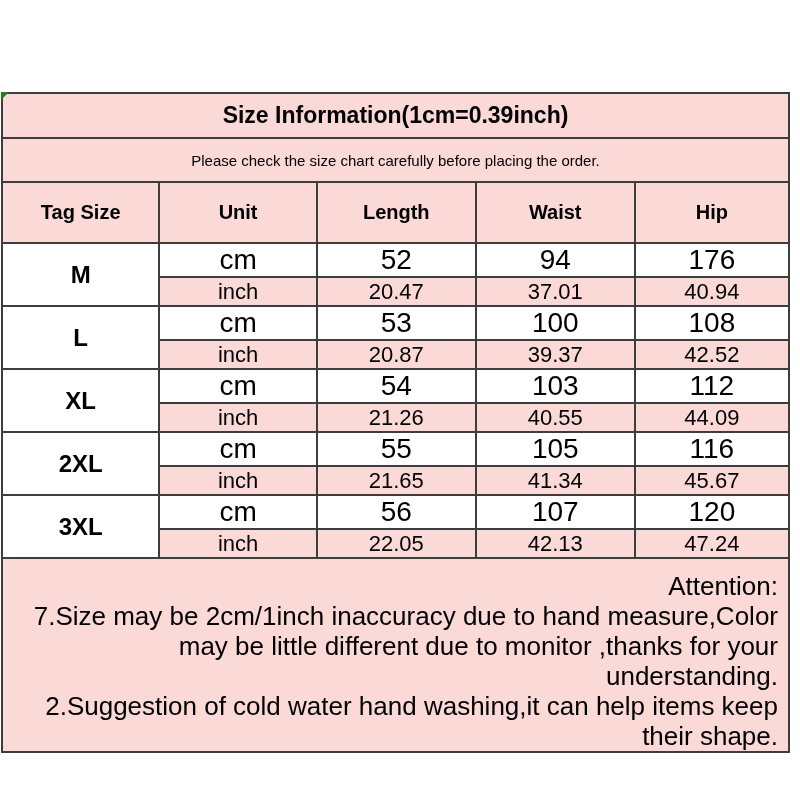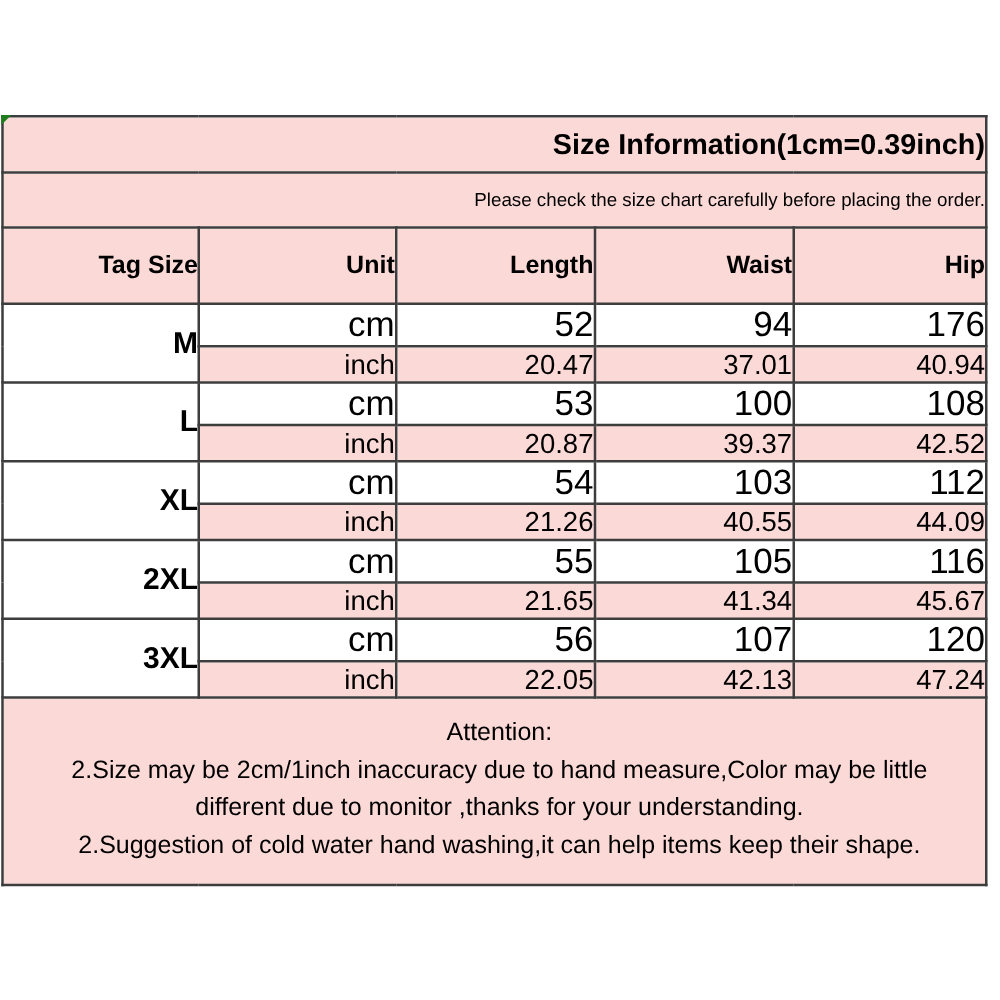--- a/index.html
+++ b/index.html
@@ -13,33 +13,33 @@
     font-family:"Liberation Sans",sans-serif;color:#000;
   }
   .sheet{position:absolute;left:1px;top:92px;width:789px;}
   .corner{
     position:absolute;left:0;top:0;width:0;height:0;z-index:3;
     border-top:8px solid var(--green);border-right:8px solid transparent;
   }
   table{border-collapse:collapse;width:100%;table-layout:fixed;}
   td,th{
     border:2px solid var(--border);
-    text-align:right;vertical-align:middle;
+    text-align:center;vertical-align:middle;
     padding:0;overflow:hidden;
   }
   .title-row td{height:43px;background:var(--pink);font-weight:bold;font-size:23px;}
   .subtitle-row td{height:42px;background:var(--pink);font-weight:normal;font-size:15px;}
   .colhead-row th{height:59px;background:var(--pink);font-weight:bold;font-size:20px;}
   .cm-row td{height:27px;background:#ffffff;font-size:28px;}
   .inch-row td{height:27px;background:var(--pink);font-size:22px;}
   td.tag{background:#ffffff;font-weight:bold;font-size:24px;}
   .attention-row td{
     height:136px;background:var(--pink);
-    text-align:center;vertical-align:top;
-    font-size:20px;line-height:30px;
+    text-align:right;vertical-align:top;
+    font-size:26px;line-height:30px;
     padding:12px 10px 0 18px;
   }
 </style>
 </head>
 <body>
 
 <div class="sheet">
   <div class="corner"></div>
   <table>
     <colgroup>
@@ -132,19 +132,19 @@
     <tr class="inch-row">
       <td>inch</td>
       <td>22.05</td>
       <td>42.13</td>
       <td>47.24</td>
     </tr>
 
     <tr class="attention-row">
       <td colspan="5">
         <div>Attention:</div>
-        <div>2.Size may be 2cm/1inch inaccuracy due to hand measure,Color may be little different due to monitor ,thanks for your understanding.</div>
+        <div>7.Size may be 2cm/1inch inaccuracy due to hand measure,Color may be little different due to monitor ,thanks for your understanding.</div>
         <div>2.Suggestion of cold water hand washing,it can help items keep their shape.</div>
       </td>
     </tr>
   </tbody>
     </table>
 </div>
 
 </body></html>

